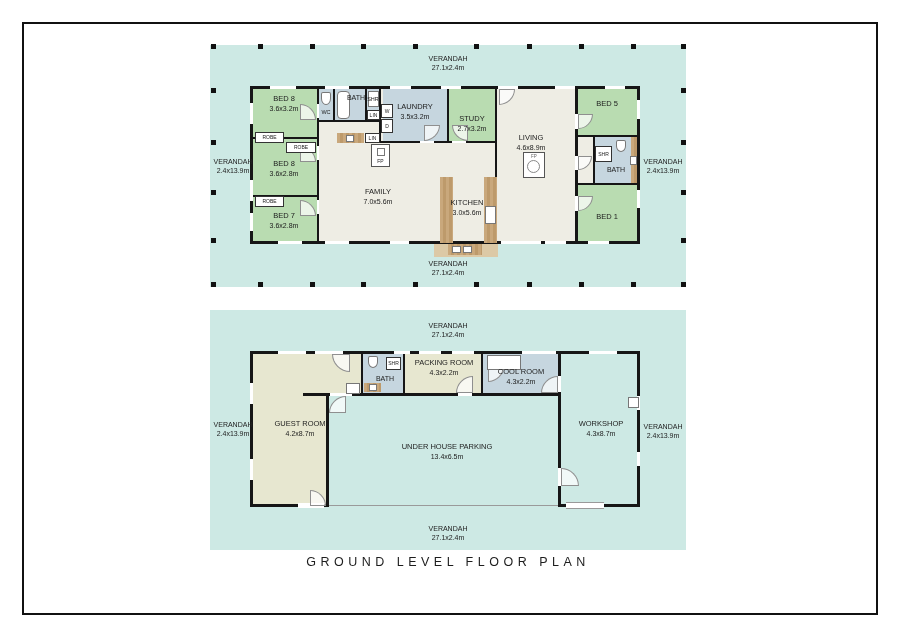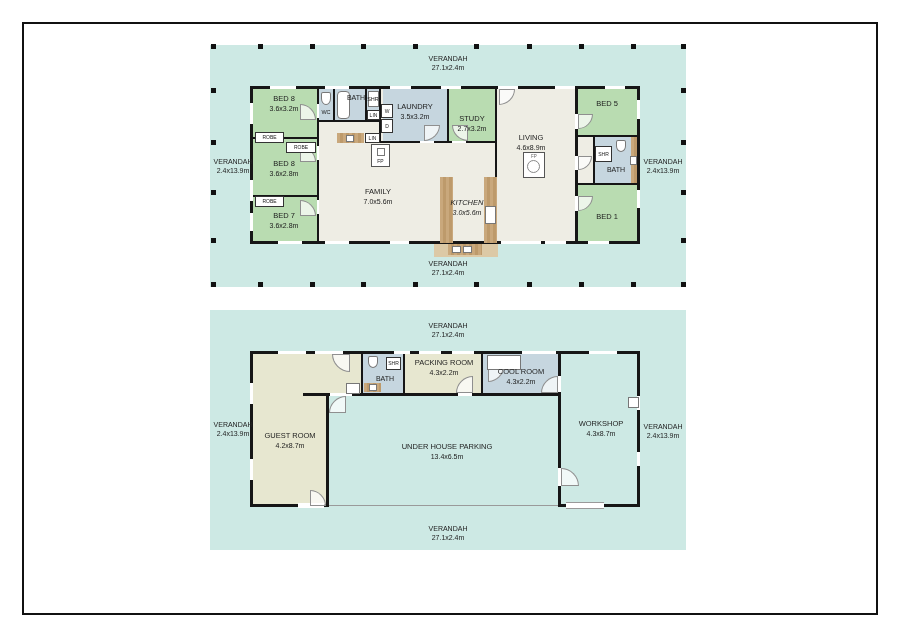--- a/index.html
+++ b/index.html
@@ -107,21 +107,21 @@
   <div class="abs rlbl" style="left:284px;top:104px;"><span>BED 8</span><br><span class="dim">3.6x3.2m</span></div>
   <div class="abs rlbl" style="left:284px;top:169px;"><span>BED 8</span><br><span class="dim">3.6x2.8m</span></div>
   <div class="abs rlbl" style="left:284px;top:221px;"><span>BED 7</span><br><span class="dim">3.6x2.8m</span></div>
   <div class="abs rlbl small" style="left:326px;top:113px;">WC</div>
   <div class="abs rlbl" style="left:356px;top:98px;font-size:7px;">BATH</div>
   <div class="abs rlbl small" style="left:373px;top:100px;">SHR</div>
   <div class="abs rlbl" style="left:415px;top:112px;"><span>LAUNDRY</span><br><span class="dim">3.5x3.2m</span></div>
   <div class="abs rlbl" style="left:472px;top:124px;"><span>STUDY</span><br><span class="dim">2.7x3.2m</span></div>
   <div class="abs rlbl" style="left:531px;top:127px;margin-top:16px;"><span>LIVING</span><br><span class="dim">4.6x8.9m</span></div>
   <div class="abs rlbl" style="left:378px;top:197px;"><span>FAMILY</span><br><span class="dim">7.0x5.6m</span></div>
-  <div class="abs rlbl" style="left:467px;top:208px;font-style:italic;"><span>KITCHEN</span><br><span class="dim">3.0x5.6m</span></div>
+  <div class="abs rlbl" style="left:467px;top:208px;"><span>KITCHEN</span><br><span class="dim">3.0x5.6m</span></div>
   <div class="abs rlbl" style="left:607px;top:104px;">BED 5</div>
   <div class="abs rlbl" style="left:616px;top:170px;font-size:7px;">BATH</div>
   <div class="abs rlbl" style="left:607px;top:217px;">BED 1</div>
 
   <div class="abs vlbl" style="left:448px;top:63px;"><span>VERANDAH</span><br><span>27.1x2.4m</span></div>
   <div class="abs vlbl" style="left:233px;top:166px;"><span>VERANDAH</span><br><span>2.4x13.9m</span></div>
   <div class="abs vlbl" style="left:663px;top:166px;"><span>VERANDAH</span><br><span>2.4x13.9m</span></div>
   <div class="abs vlbl" style="left:448px;top:268px;"><span>VERANDAH</span><br><span>27.1x2.4m</span></div>
 
 
@@ -139,32 +139,33 @@
   <div class="abs" style="left:566px;top:502px;width:38px;height:7px;background:#fff;border-top:1px solid #999;border-bottom:1px solid #999;z-index:8;"></div>
 
   <div class="abs fx toilet" style="left:368px;top:356px;width:10px;height:12px;"></div>
   <div class="abs tinybox" style="left:386px;top:357px;width:15px;height:13px;">SHR</div>
   <div class="abs wood" style="left:364px;top:383px;width:17px;height:9px;"></div>
   <div class="abs fx" style="left:369px;top:384px;width:8px;height:7px;"></div>
   <div class="abs fx" style="left:346px;top:383px;width:14px;height:11px;"></div>
   <div class="abs fx" style="left:487px;top:355px;width:34px;height:15px;"></div>
   <div class="abs fx" style="left:628px;top:397px;width:11px;height:11px;"></div>
 
-  <div class="abs rlbl" style="left:290px;top:429px;margin-top:12px;"><span>GUEST ROOM</span><br><span class="dim">4.2x8.7m</span></div>
+  <div class="abs rlbl" style="left:300px;top:429px;"><span>GUEST ROOM</span><br><span class="dim">4.2x8.7m</span></div>
   <div class="abs rlbl" style="left:385px;top:379px;font-size:7px;">BATH</div>
   <div class="abs rlbl" style="left:444px;top:368px;"><span>PACKING ROOM</span><br><span class="dim">4.3x2.2m</span></div>
   <div class="abs rlbl" style="left:521px;top:377px;"><span>COOL ROOM</span><br><span class="dim">4.3x2.2m</span></div>
   <div class="abs rlbl" style="left:601px;top:429px;"><span>WORKSHOP</span><br><span class="dim">4.3x8.7m</span></div>
   <div class="abs rlbl" style="left:447px;top:452px;"><span>UNDER HOUSE PARKING</span><br><span class="dim">13.4x6.5m</span></div>
 
   <div class="abs vlbl" style="left:448px;top:330px;"><span>VERANDAH</span><br><span>27.1x2.4m</span></div>
   <div class="abs vlbl" style="left:233px;top:429px;"><span>VERANDAH</span><br><span>2.4x13.9m</span></div>
   <div class="abs vlbl" style="left:663px;top:431px;"><span>VERANDAH</span><br><span>2.4x13.9m</span></div>
   <div class="abs vlbl" style="left:448px;top:533px;"><span>VERANDAH</span><br><span>27.1x2.4m</span></div>
 
+  <div class="abs ptitle" style="left:210px;top:555px;width:476px;">GROUND LEVEL FLOOR PLAN</div>
 
 
 
   <div id="decor">
       <div class="abs wall" style="left: 317px; top: 89px; width: 2px; height: 152px;"></div>
       <div class="abs wall" style="left: 252px; top: 137px; width: 65px; height: 2px;"></div>
       <div class="abs wall" style="left: 252px; top: 195px; width: 65px; height: 2px;"></div>
       <div class="abs wall" style="left: 333px; top: 89px; width: 2px; height: 33px;"></div>
       <div class="abs wall" style="left: 365px; top: 89px; width: 2px; height: 33px;"></div>
       <div class="abs wall" style="left: 379px; top: 89px; width: 2px; height: 54px;"></div>

